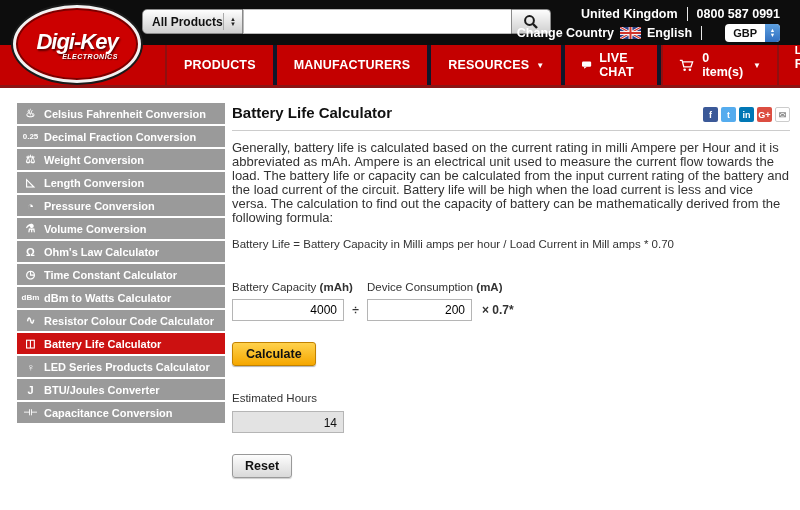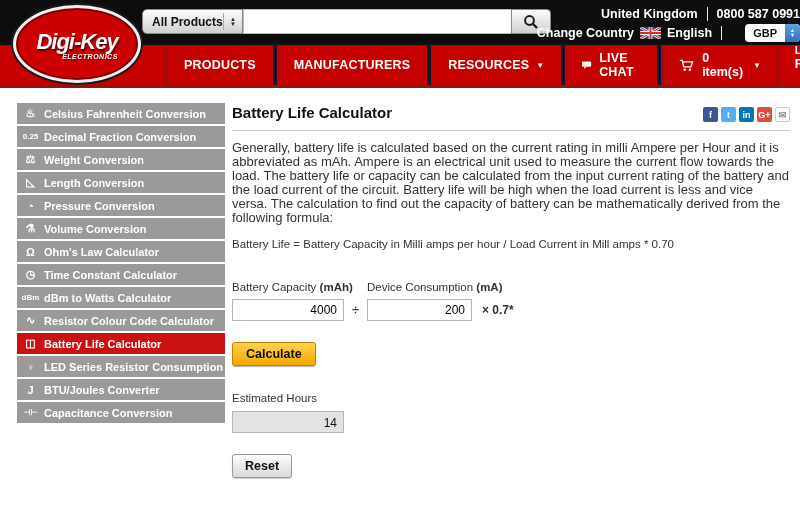--- a/index.html
+++ b/index.html
@@ -23,21 +23,21 @@
     font-size:12px; font-weight:bold; color:#111; padding-left:9px; cursor:pointer; }
   .cat-arrows { margin-left:auto; padding:0 6px; border-left:1px solid #aaa; height:17px;
     display:flex; flex-direction:column; justify-content:center; font-size:6px;
     line-height:5px; color:#222; }
   .search-input { height:25px; width:268px; border:1px solid #bbb; border-right:none;
     padding:0 6px; font-size:12px; }
   .search-btn { height:25px; width:40px; background:linear-gradient(#fdfdfd,#cfcfcf);
     border:1px solid #8a8a8a; border-radius:0 4px 4px 0; display:flex;
     align-items:center; justify-content:center; cursor:pointer; }
 
-  .top-right { position:absolute; right:0; top:5px; color:#fff; font-size:12.5px;
+  .top-right { position:absolute; right:20px; top:5px; color:#fff; font-size:12.5px;
     font-weight:bold; text-align:right; }
   .tr-row { display:flex; align-items:center; justify-content:flex-end; height:18px; }
   .tr-row + .tr-row { margin-top:1px; }
   .vdiv { display:inline-block; width:1px; height:14px; background:#e8e8e8; margin:0 9px; }
   .flag { width:21px; height:12px; margin:0 6px; display:inline-block; }
   .currency { display:flex; align-items:center; background:#fff; border-radius:4px;
     margin-left:14px; overflow:hidden; height:18px; cursor:pointer;justify-content:center; }
   .currency .cur-label { color:#111; font-size:11px; font-weight:bold; padding:0 8px; }
   .cur-arrows { background:linear-gradient(#5ea0e0,#2f6fc0); color:#fff; width:15px;
     height:18px; display:flex; flex-direction:column; align-items:center;
@@ -241,21 +241,21 @@
     <div class="side-item">
       <span class="side-icon">∿</span>
       <span>Resistor Colour Code Calculator</span>
     </div>
     <div class="side-item active">
       <span class="side-icon">◫</span>
       <span>Battery Life Calculator</span>
     </div>
     <div class="side-item">
       <span class="side-icon">♀</span>
-      <span>LED Series Resistor Consumption</span>
+      <span>LED Series Products Calculator</span>
     </div>
     <div class="side-item">
       <span class="side-icon">J</span>
       <span>BTU/Joules Converter</span>
     </div>
     <div class="side-item">
       <span class="side-icon small">⊣⊢</span>
       <span>Capacitance Conversion</span>
     </div>
   </div>

